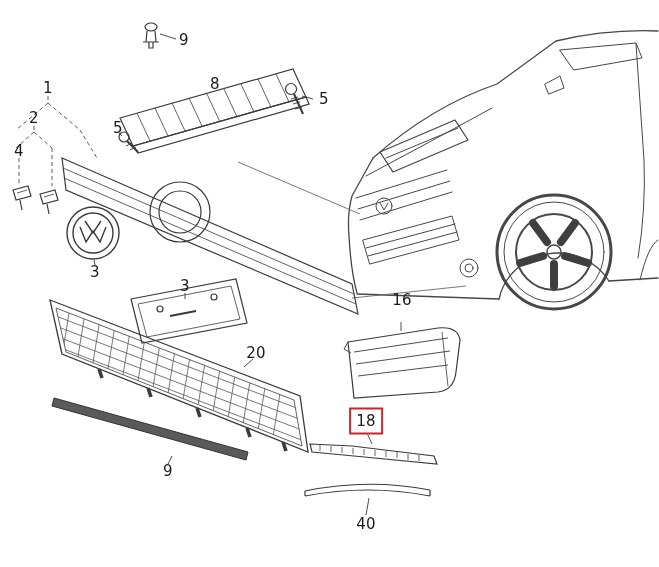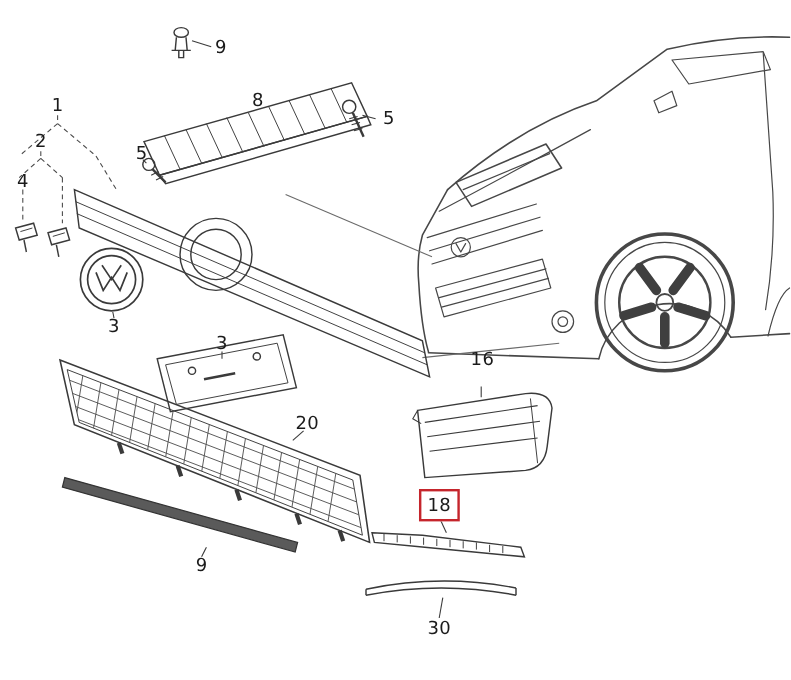--- a/index.html
+++ b/index.html
@@ -261,15 +261,15 @@
 <div class="part-label" style="left:118px;top:128px">5</div>
 <div class="part-label" style="left:184px;top:40px">9</div>
 <div class="part-label" style="left:215px;top:84px">8</div>
 <div class="part-label" style="left:324px;top:99px">5</div>
 <div class="part-label" style="left:95px;top:272px">3</div>
 <div class="part-label" style="left:185px;top:286px">3</div>
 <div class="part-label" style="left:256px;top:353px">20</div>
 <div class="part-label" style="left:402px;top:300px">16</div>
 <div class="part-label" style="left:168px;top:471px">9</div>
 <div class="part-label highlighted" style="left:366px;top:421px">18</div>
-<div class="part-label" style="left:366px;top:524px">30</div>
+<div class="part-label" style="left:366px;top:524px">40</div>
 
 </div>
 
 </body></html>

